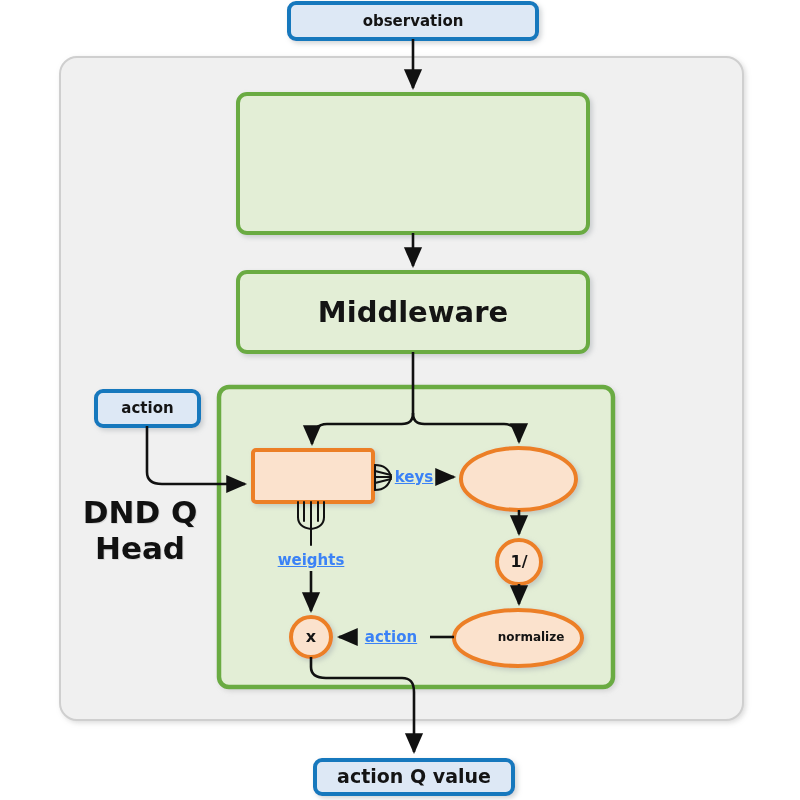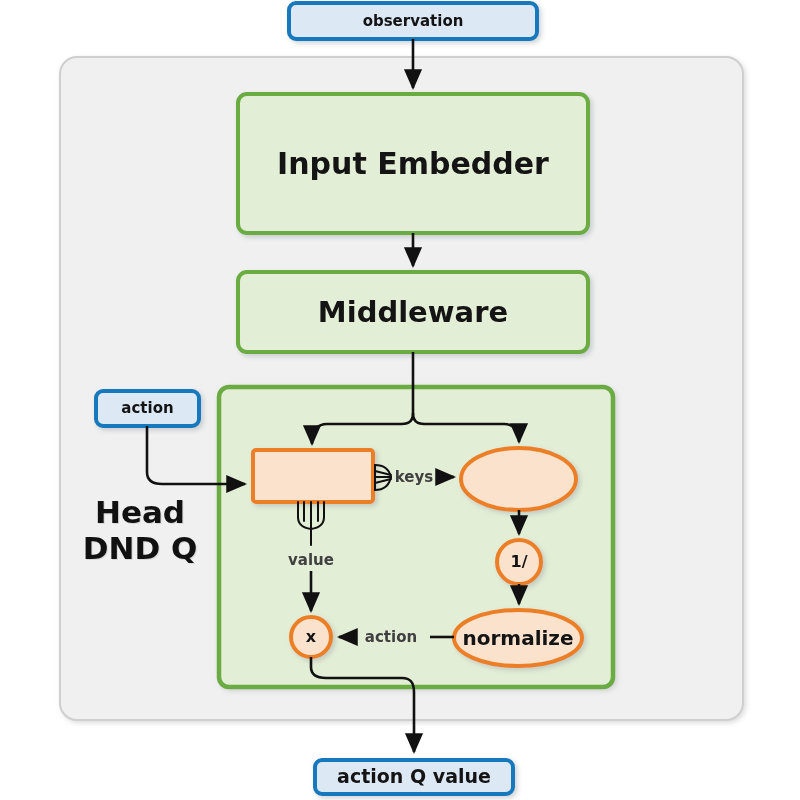--- a/index.html
+++ b/index.html
@@ -2,21 +2,21 @@
 <html><head>
 <meta charset="utf-8">
 <style>
   html,body{margin:0;padding:0;background:#ffffff;}
   body{width:800px;height:800px;font-family:"DejaVu Sans","Liberation Sans",sans-serif;}
   #stage{position:relative;width:800px;height:800px;overflow:hidden;}
   #svg{position:absolute;left:0;top:0;}
   .node-label{position:absolute;display:flex;align-items:center;justify-content:center;
     text-align:center;font-weight:bold;color:#141414;pointer-events:none;line-height:1.12;}
   .edge-label{position:absolute;display:flex;align-items:center;justify-content:center;
-    font-weight:bold;color:#404040;font-size:15px;}
+    font-weight:bold;color:#3b82f6;font-size:15px;text-decoration:underline;}
   .group-title{position:absolute;font-weight:bold;color:#111;font-size:31px;text-align:center;
     line-height:1.15;text-shadow:1px 1px 0 #d8d8d8;}
 </style>
 </head>
 <body>
 
 <div id="stage">
 
   <svg id="svg" width="800" height="800" viewBox="0 0 800 800">
     <defs>
@@ -100,40 +100,39 @@
       <path d="M318,502 L318,521"></path>
       <path d="M324,502 L324,517"></path>
       <path d="M298,517 C298,525 304,528 311,529"></path>
       <path d="M324,517 C324,525 318,528 311,529"></path>
       <path d="M311,523 L311,545"></path>
     </g>
   </svg>
 
   <div class="node-label" style="left:289px;top:3px;width:248px;height:36px;font-size:15px;">observation</div>
 
-  <div class="node-label" style="left:238px;top:94px;width:350px;height:139px;font-size:30px;">Input Embedder</div>
 
   <div class="node-label" style="left:238px;top:272px;width:350px;height:80px;font-size:29px;">Middleware</div>
 
   <div class="node-label" style="left:96px;top:391px;width:103px;height:35px;font-size:15px;">action</div>
 
 
 
   <div class="node-label" style="left:497px;top:540px;width:44px;height:44px;font-size:16px;">1/</div>
 
-  <div class="node-label" style="left:454px;top:610px;width:128px;height:56px;font-size:20px;">normalize</div>
+  <div class="node-label" style="left:467px;top:610px;width:128px;height:56px;font-size:12px;">normalize</div>
 
   <div class="node-label" style="left:291px;top:617px;width:40px;height:40px;font-size:16px;">x</div>
 
   <div class="node-label" style="left:315px;top:760px;width:198px;height:34px;font-size:19px;">action Q value</div>
 
   <div class="edge-label" style="left:392px;top:466px;width:44px;height:22px;">keys</div>
 
-  <div class="edge-label" style="left:278px;top:549px;width:66px;height:22px;">value</div>
+  <div class="edge-label" style="left:278px;top:549px;width:66px;height:22px;">weights</div>
 
   <div class="edge-label" style="left:352px;top:626px;width:78px;height:22px;">action</div>
 
   <div class="group-title" style="left:70px;top:495px;width:140px;">
+    <div>DND Q</div>
     <div>Head</div>
-    <div>DND Q</div>
   </div>
 
 </div>
 
 </body></html>

